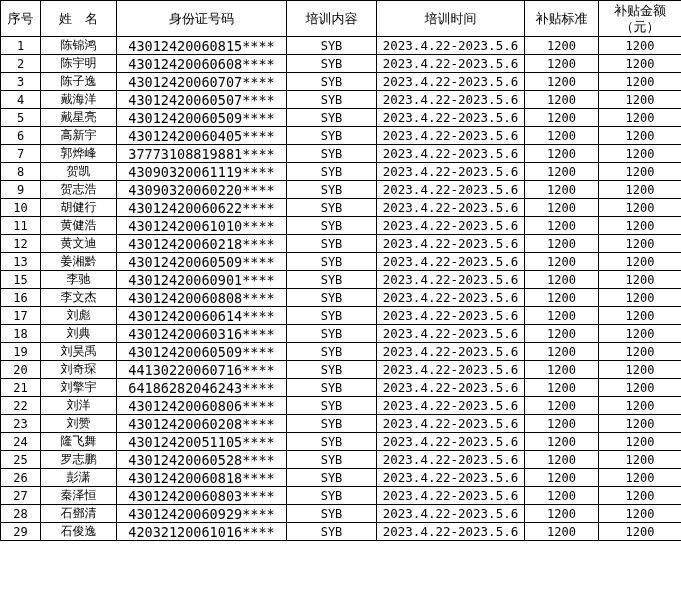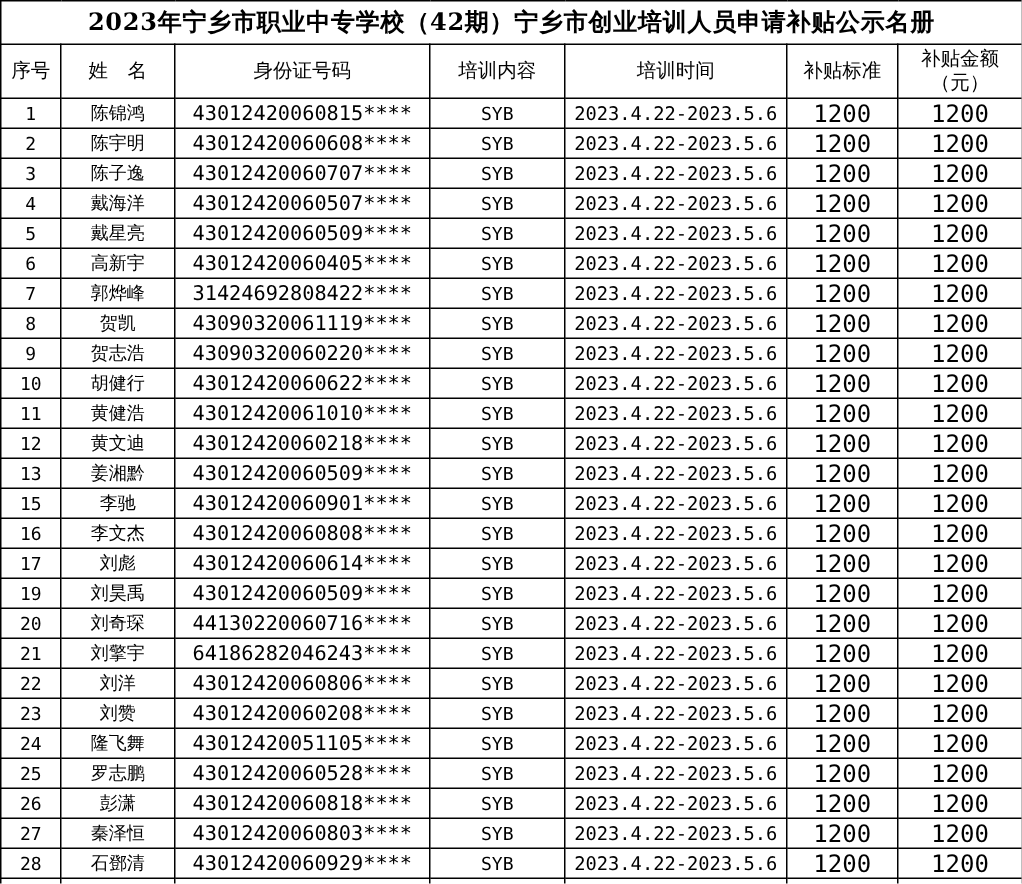--- a/index.html
+++ b/index.html
@@ -42,39 +42,36 @@
   tbody td {
     height: 17px;
     font-size: 12px;
     font-weight: normal;
   }
   
   tbody td.c0 { font-family: "DejaVu Sans Mono", monospace; font-size: 12px; }
   tbody td.c2 { font-family: "DejaVu Sans Mono", monospace; font-size: 13.5px; }
   tbody td.c3 { font-family: "DejaVu Sans Mono", monospace; font-size: 12px; margin-top: 28px; }
   tbody td.c4 { font-family: "DejaVu Sans Mono", monospace; font-size: 12.5px; }
-  tbody td.c5, tbody td.c6 { font-family: "DejaVu Sans Mono", monospace; font-size: 16px; }
+  tbody td.c5, tbody td.c6 { font-family: "DejaVu Sans Mono", monospace; font-size: 12px; }
 </style>
 </head>
 <body>
 
 <table class="roster">
   <colgroup>
     <col style="width:40px">
     <col style="width:76px">
     <col style="width:170px">
     <col style="width:90px">
     <col style="width:148px">
     <col style="width:74px">
     <col style="width:83px">
   </colgroup>
   <thead>
-    <tr>
-      <th colspan="7" class="title-cell">2023年宁乡市职业中专学校（42期）宁乡市创业培训人员申请补贴公示名册</th>
-    </tr>
     <tr class="header-row">
       <th>序号</th>
       <th>姓　名</th>
       <th>身份证号码</th>
       <th>培训内容</th>
       <th>培训时间</th>
       <th>补贴标准</th>
       <th>
         <div>补贴金额</div>
         <div>（元）</div>
@@ -132,21 +129,21 @@
         <td class="c1">高新宇</td>
         <td class="c2">43012420060405****</td>
         <td class="c3">SYB</td>
         <td class="c4">2023.4.22-2023.5.6</td>
         <td class="c5">1200</td>
         <td class="c6">1200</td>
       </tr>
       <tr>
         <td class="c0">7</td>
         <td class="c1">郭烨峰</td>
-        <td class="c2">31424692808422****</td>
+        <td class="c2">37773108819881****</td>
         <td class="c3">SYB</td>
         <td class="c4">2023.4.22-2023.5.6</td>
         <td class="c5">1200</td>
         <td class="c6">1200</td>
       </tr>
       <tr>
         <td class="c0">8</td>
         <td class="c1">贺凯</td>
         <td class="c2">43090320061119****</td>
         <td class="c3">SYB</td>
@@ -214,20 +211,29 @@
         <td class="c2">43012420060808****</td>
         <td class="c3">SYB</td>
         <td class="c4">2023.4.22-2023.5.6</td>
         <td class="c5">1200</td>
         <td class="c6">1200</td>
       </tr>
       <tr>
         <td class="c0">17</td>
         <td class="c1">刘彪</td>
         <td class="c2">43012420060614****</td>
+        <td class="c3">SYB</td>
+        <td class="c4">2023.4.22-2023.5.6</td>
+        <td class="c5">1200</td>
+        <td class="c6">1200</td>
+      </tr>
+      <tr>
+        <td class="c0">18</td>
+        <td class="c1">刘典</td>
+        <td class="c2">43012420060316****</td>
         <td class="c3">SYB</td>
         <td class="c4">2023.4.22-2023.5.6</td>
         <td class="c5">1200</td>
         <td class="c6">1200</td>
       </tr>
       <tr>
         <td class="c0">19</td>
         <td class="c1">刘昊禹</td>
         <td class="c2">43012420060509****</td>
         <td class="c3">SYB</td>

